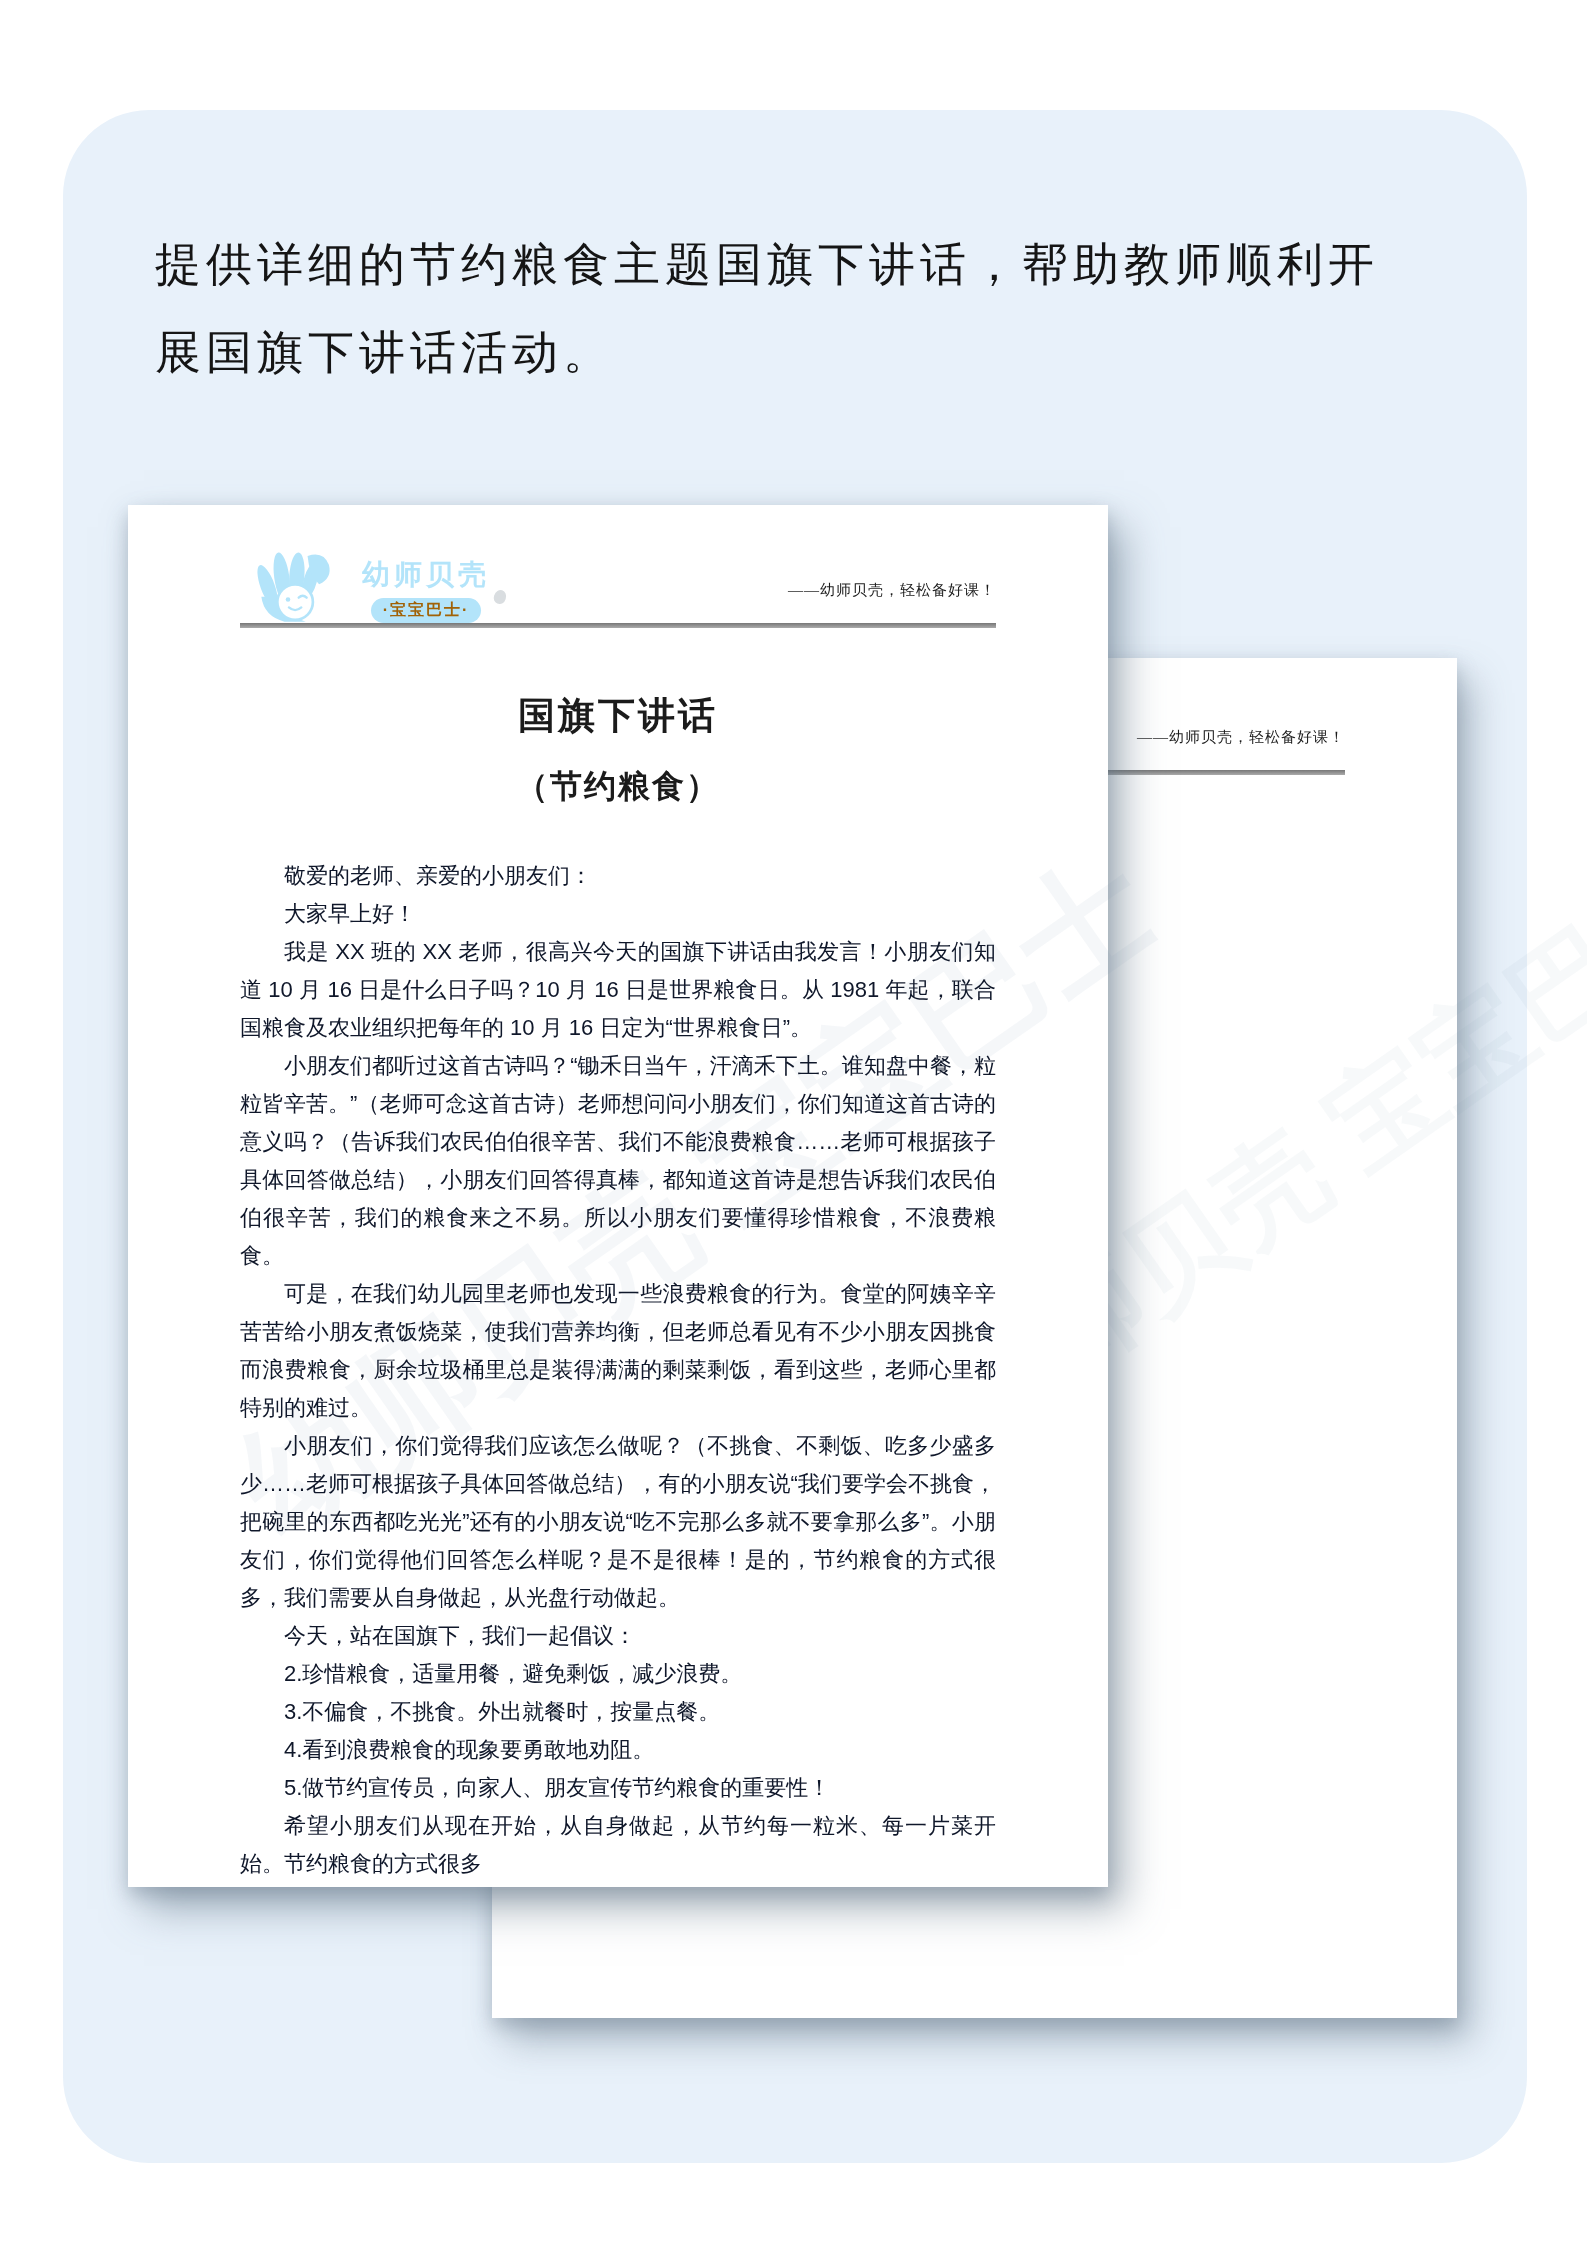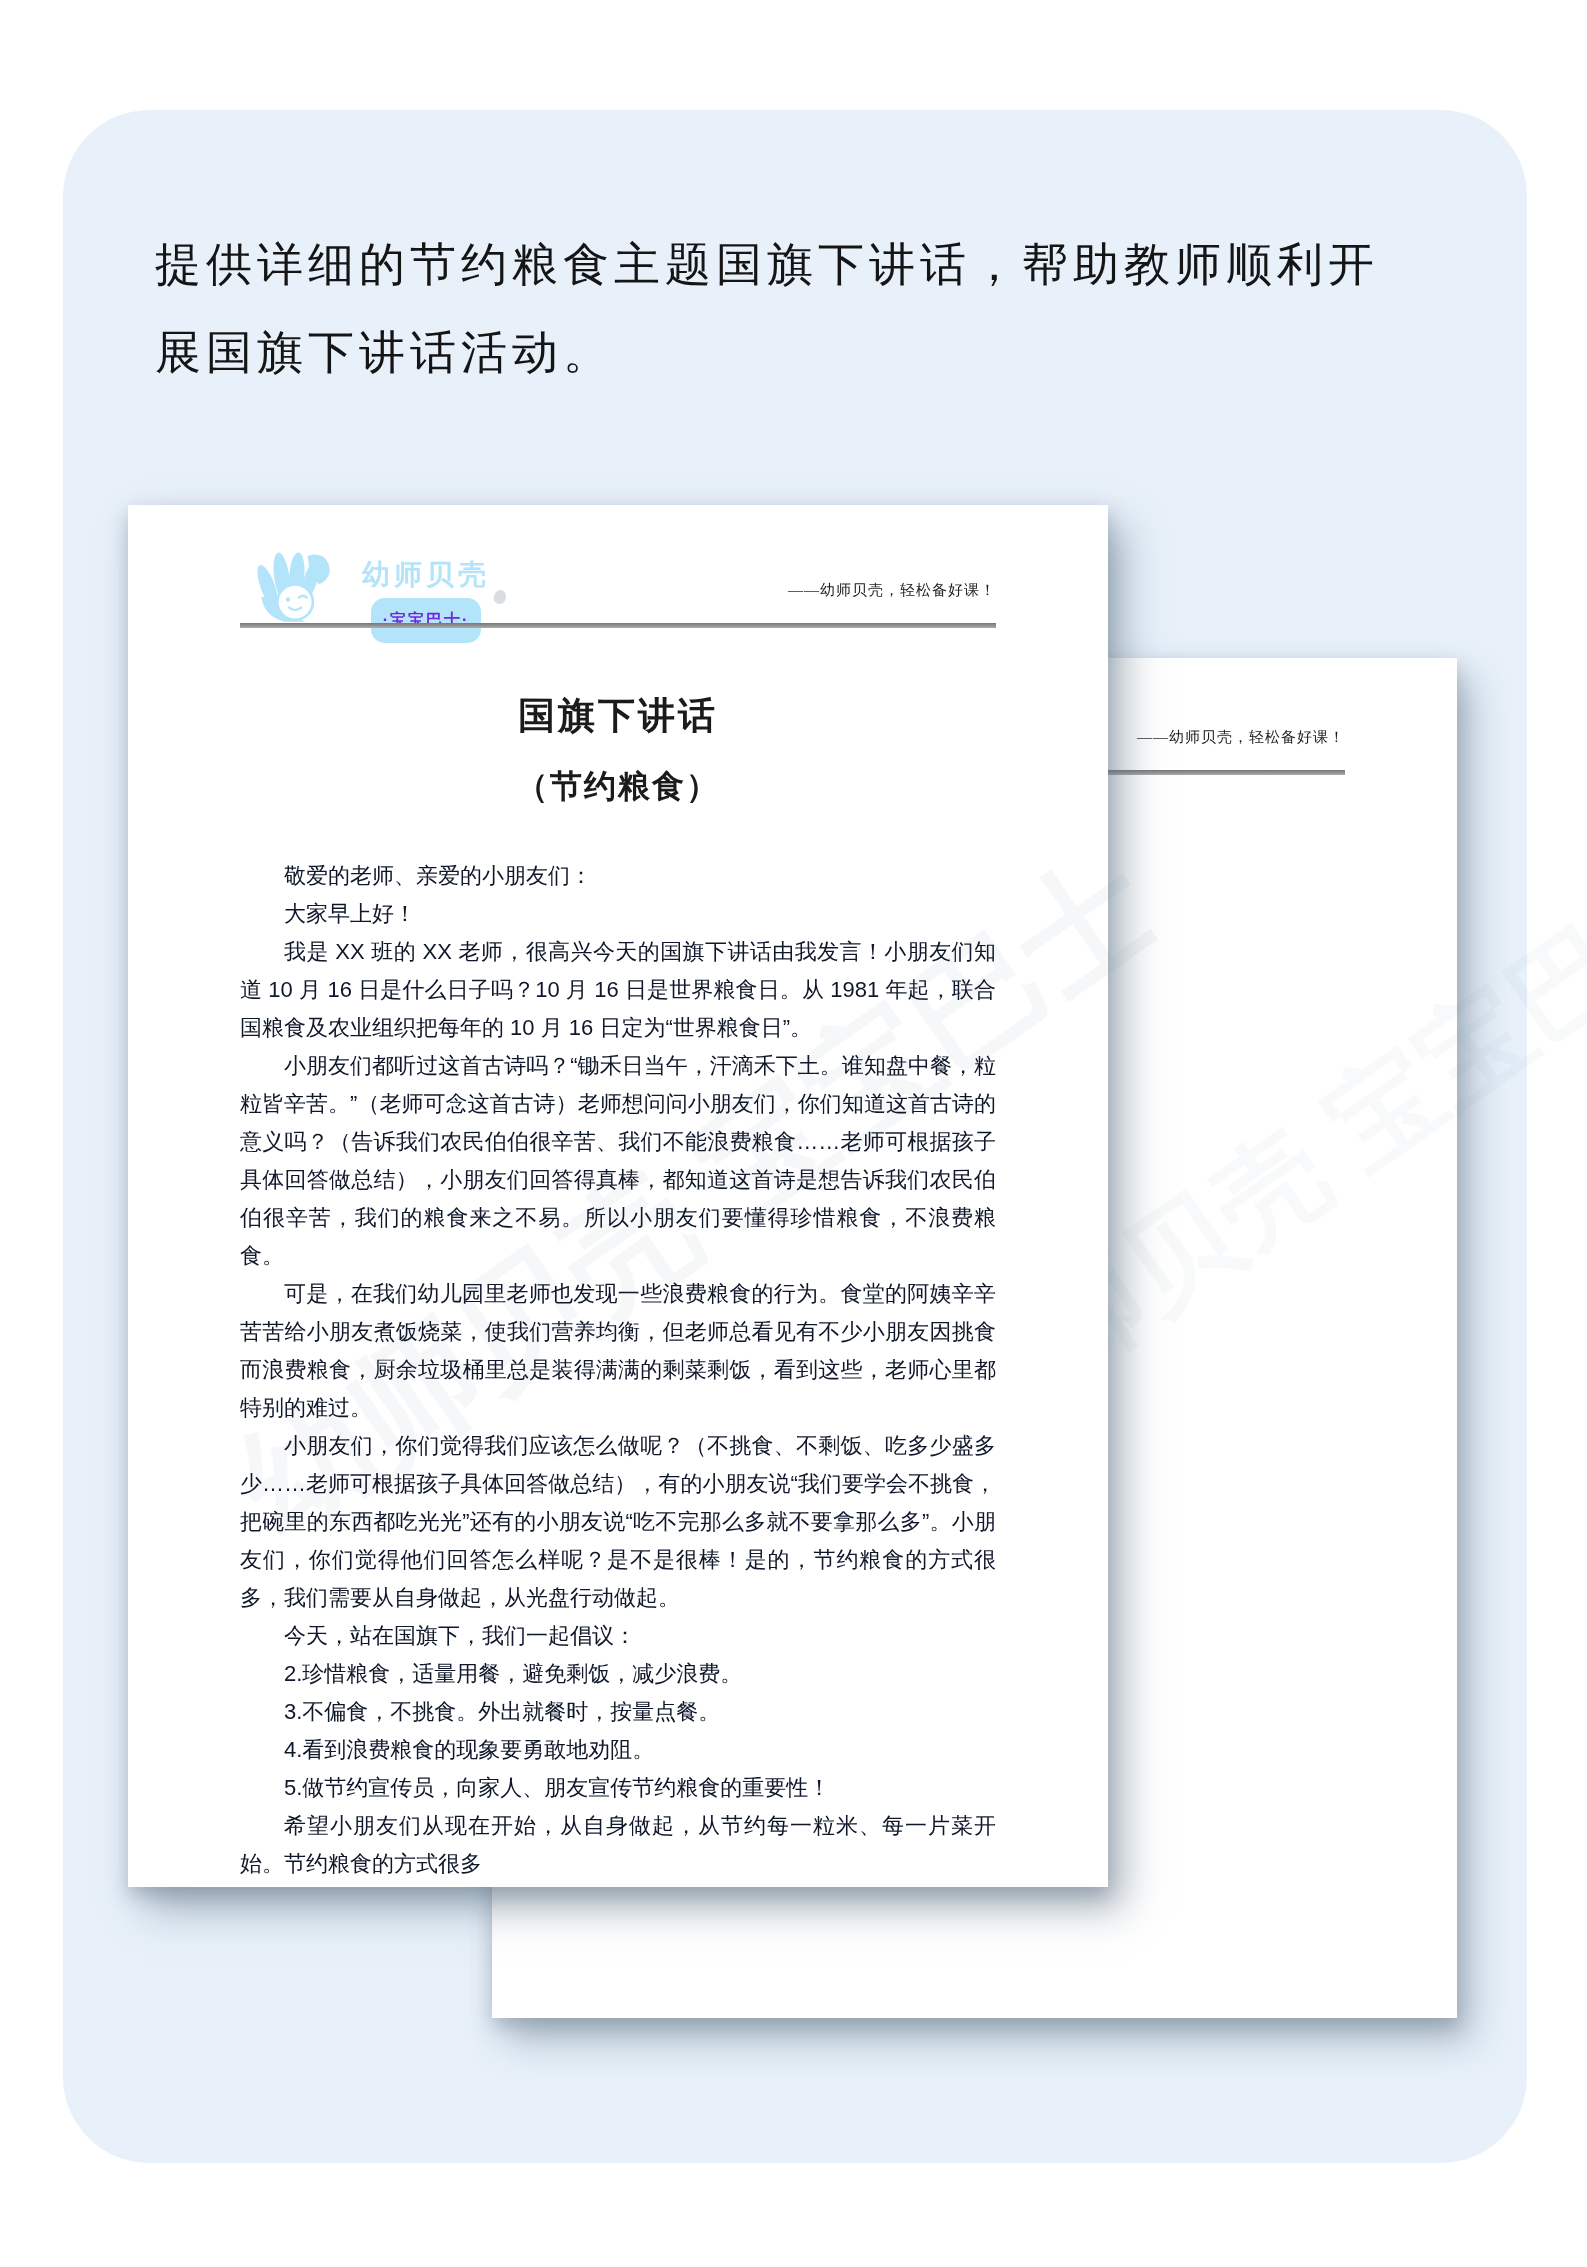--- a/index.html
+++ b/index.html
@@ -40,22 +40,22 @@
     background:linear-gradient(#777777,#ababab);
   }
   .paper-back .rule{top:112px;}
   
   .logo{position:absolute;left:128px;top:45px;display:flex;align-items:flex-start;}
   .logo-text{display:flex;flex-direction:column;align-items:center;margin-left:26px;margin-top:6px;}
   .logo-name{
     font-size:28px;font-weight:bold;color:#b3e4fa;letter-spacing:4px;white-space:nowrap;
   }
   .logo-badge{
-    margin-top:4px;background:#b3e4fa;color:#6d28d9;font-size:16px;font-weight:bold;
-    border-radius:14px;padding:12px 12px;letter-spacing:2px;white-space:nowrap;
+    margin-top:4px;background:#b3e4fa;color:#a16207;font-size:16px;font-weight:bold;
+    border-radius:14px;padding:2px 12px;letter-spacing:2px;white-space:nowrap;
   }
   .mini-shell{
     position:absolute;right:-16px;top:34px;width:12px;height:14px;
     background:#d9dde0;border-radius:50% 50% 45% 45%;transform:rotate(18deg);
   }
   
   .doc-title{
     position:absolute;left:0;right:0;top:186px;text-align:center;
     font-size:37px;font-weight:bold;color:#1b1b1b;letter-spacing:3px;
   }

